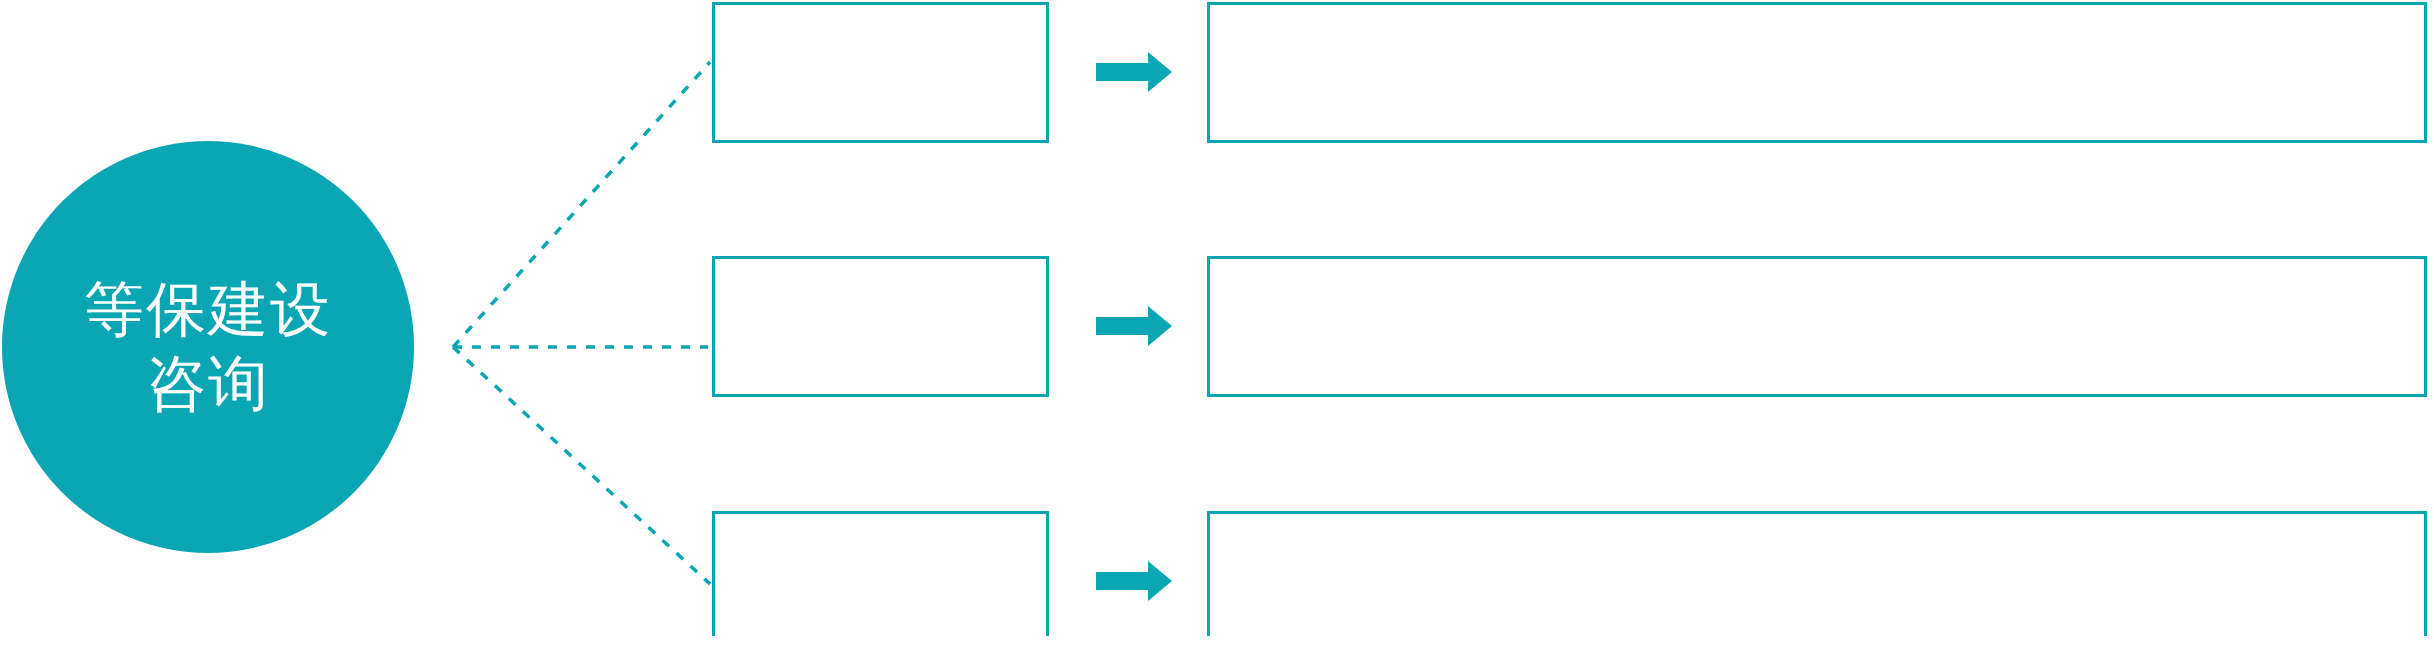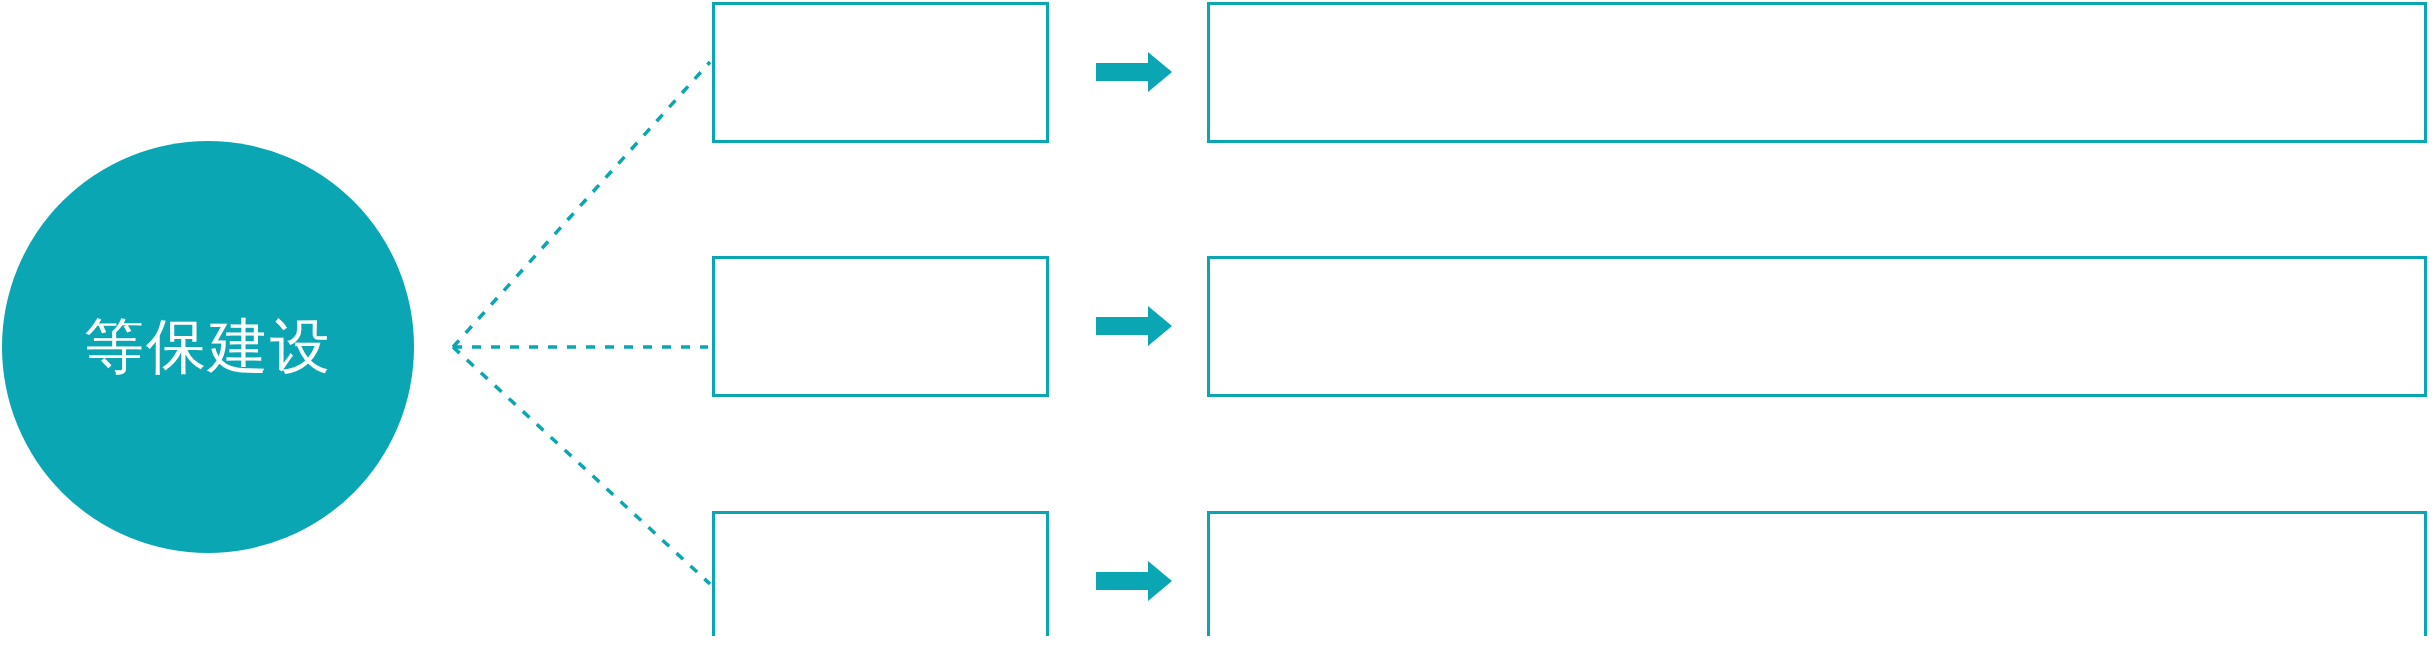--- a/index.html
+++ b/index.html
@@ -79,20 +79,21 @@
     box-sizing: border-box;
   }
 </style>
 </head>
 <body>
 
 <div class="canvas">
 
   <div class="circle">
     <div class="circle-line">等保建设</div>
+    <div class="circle-line">咨询</div>
   </div>
 
   <svg class="connectors" width="2434" height="655" viewBox="0 0 2434 655" aria-hidden="true">
     <line x1="453" y1="347" x2="710" y2="62"></line>
     <line x1="453" y1="347" x2="708" y2="347"></line>
     <line x1="453" y1="347" x2="710" y2="584"></line>
   </svg>
 
   <div class="row row-1">
     <div class="small-box"></div>

